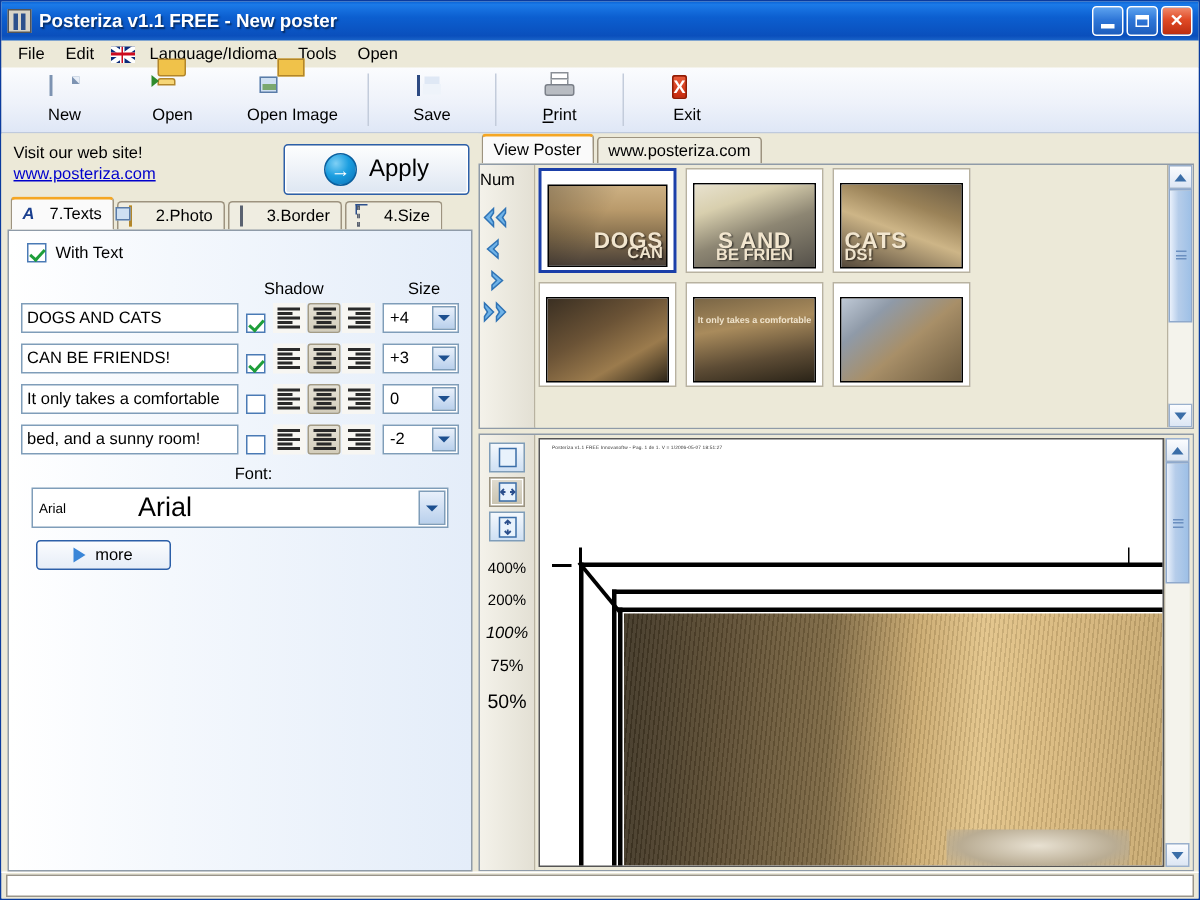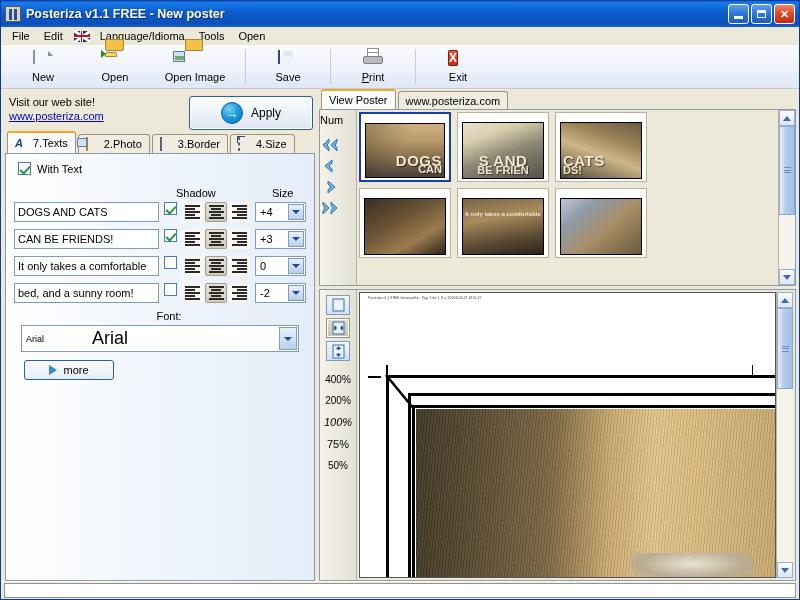--- a/index.html
+++ b/index.html
@@ -149,21 +149,21 @@
     border:1px solid #2c5fa8; border-radius:3px;
     display:flex; align-items:center; justify-content:center; gap:8px;
     cursor:pointer; box-shadow: inset 0 0 0 1px #fff;
   }
   .apply-circle {
     width:22px; height:22px; border-radius:50%;
     background: radial-gradient(circle at 35% 30%, #7fd0f5 0%, #1b9ee0 45%, #0a6fb5 100%);
     color:#fff; font-size:13px; line-height:22px; text-align:center; font-weight:bold;
     border:1px solid #0a5f9e;
   }
-  .apply-label { font-size:12px; color:#000; }
+  .apply-label { font-size:16px; color:#000; }
 
   
   .tabs { display:flex; align-items:flex-end; height:22px; padding-left:2px; margin-top:2px; }
   .tab {
     display:flex; align-items:center; gap:4px;
     height:19px; padding:0 7px; margin-right:2px;
     background:#efede1; border:1px solid #9d937f; border-bottom:none;
     border-radius:3px 3px 0 0; font-size:11px; cursor:pointer; white-space:nowrap;
   }
   .tab.active {
@@ -197,21 +197,21 @@
     content:""; position:absolute; left:3px; top:1px; width:4px; height:8px;
     border:solid #1e9e3a; border-width:0 2.5px 2.5px 0; transform:rotate(42deg);
   }
   .withtext-label { font-size:11px; }
 
   .col-heads { display:flex; align-items:flex-end; height:16px; margin-bottom:3px; }
   .head-shadow { position:absolute; left:162px; font-size:11px; }
   .head-size { position:absolute; left:258px; font-size:11px; }
   .col-heads { position:relative; }
 
-  .text-row { display:flex; align-items:flex-start; gap:5px; margin-bottom:7px; }
+  .text-row { display:flex; align-items:flex-end; gap:5px; margin-bottom:7px; }
   .text-input {
     width:145px; height:20px; border:1px solid #7f9db9; background:#fff;
     font-family:"Liberation Sans",sans-serif; font-size:11px; padding:0 3px; color:#000;
     outline:none;
   }
   .align-group { display:flex; gap:1px; }
   .align-btn {
     width:22px; height:20px; background:#f7f6f2; border:1px solid transparent;
     display:flex; flex-direction:column; align-items:center; justify-content:center;
     gap:1.5px; cursor:pointer; padding:0 2px;
@@ -380,21 +380,21 @@
   .zbtn {
     width:24px; height:20px; margin-bottom:3px;
     background: linear-gradient(180deg,#f4f8fd,#cfe0f3);
     border:1px solid #7f9db9; display:flex; align-items:center; justify-content:center;
     cursor:pointer; position:relative;
   }
   .zbtn.active { background: linear-gradient(180deg,#e0dcd0,#c9c3b0); border:1px solid #9b9381;
     box-shadow: inset 0 0 0 1px #fff; }
   .zlevel { font-size:11px; margin-top:10px; cursor:pointer; color:#000; }
   .zlevel.s1 { font-size:10px; } .zlevel.s2 { font-size:10px; }
-  .zlevel.s3 { font-size:11px;font-style:italic; } .zlevel.s4 { font-size:11px; } .zlevel.s5 { font-size:10px; }
+  .zlevel.s3 { font-size:11px;font-style:italic; } .zlevel.s4 { font-size:11px; } .zlevel.s5 { font-size:13px; }
 
   .page-scroll { flex:1 1 auto; display:flex; min-width:0; background:#ece9d8; padding:2px; }
   .page {
     flex:1 1 auto; background:#fff; border:1px solid #555; position:relative; overflow:hidden;
     min-width:0;
   }
   .page-header {
     position:absolute; left:8px; top:3px;
     font-size:3.2px; color:#333; white-space:nowrap; letter-spacing:.1px;
     font-family:"Liberation Sans",sans-serif;

